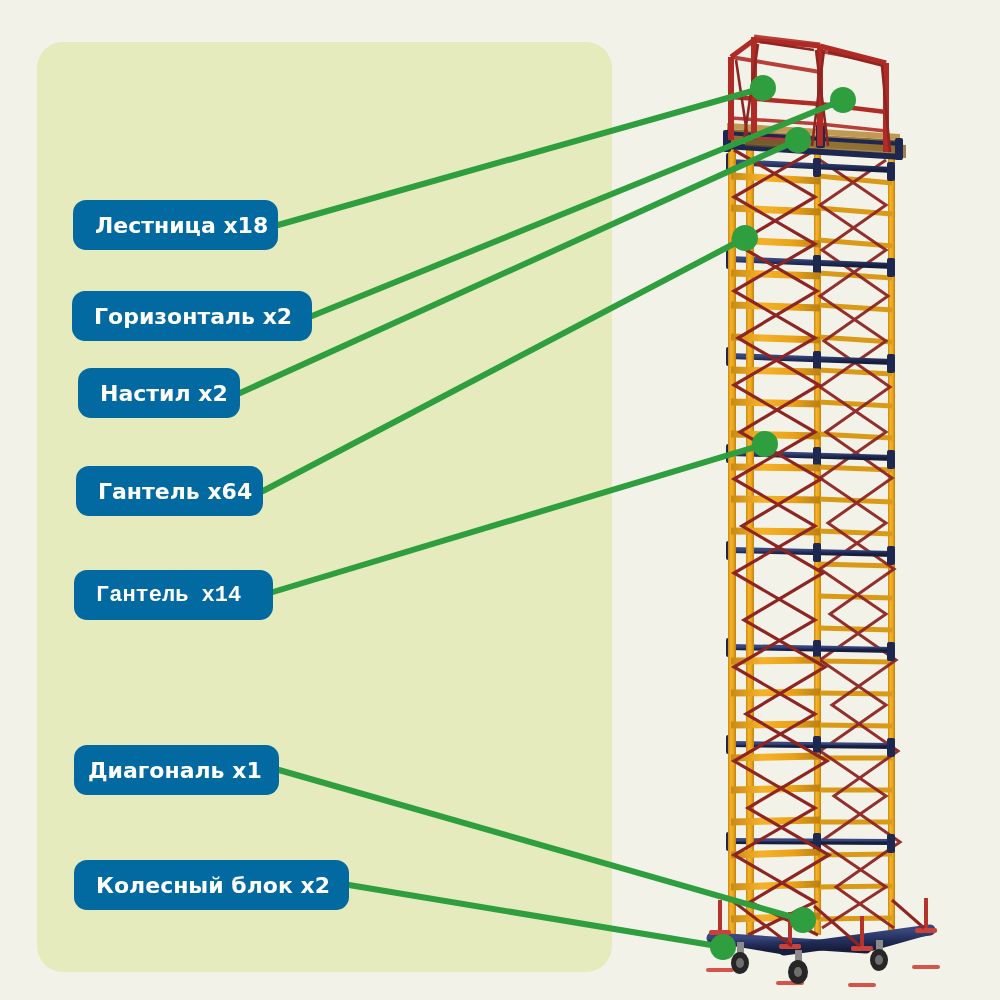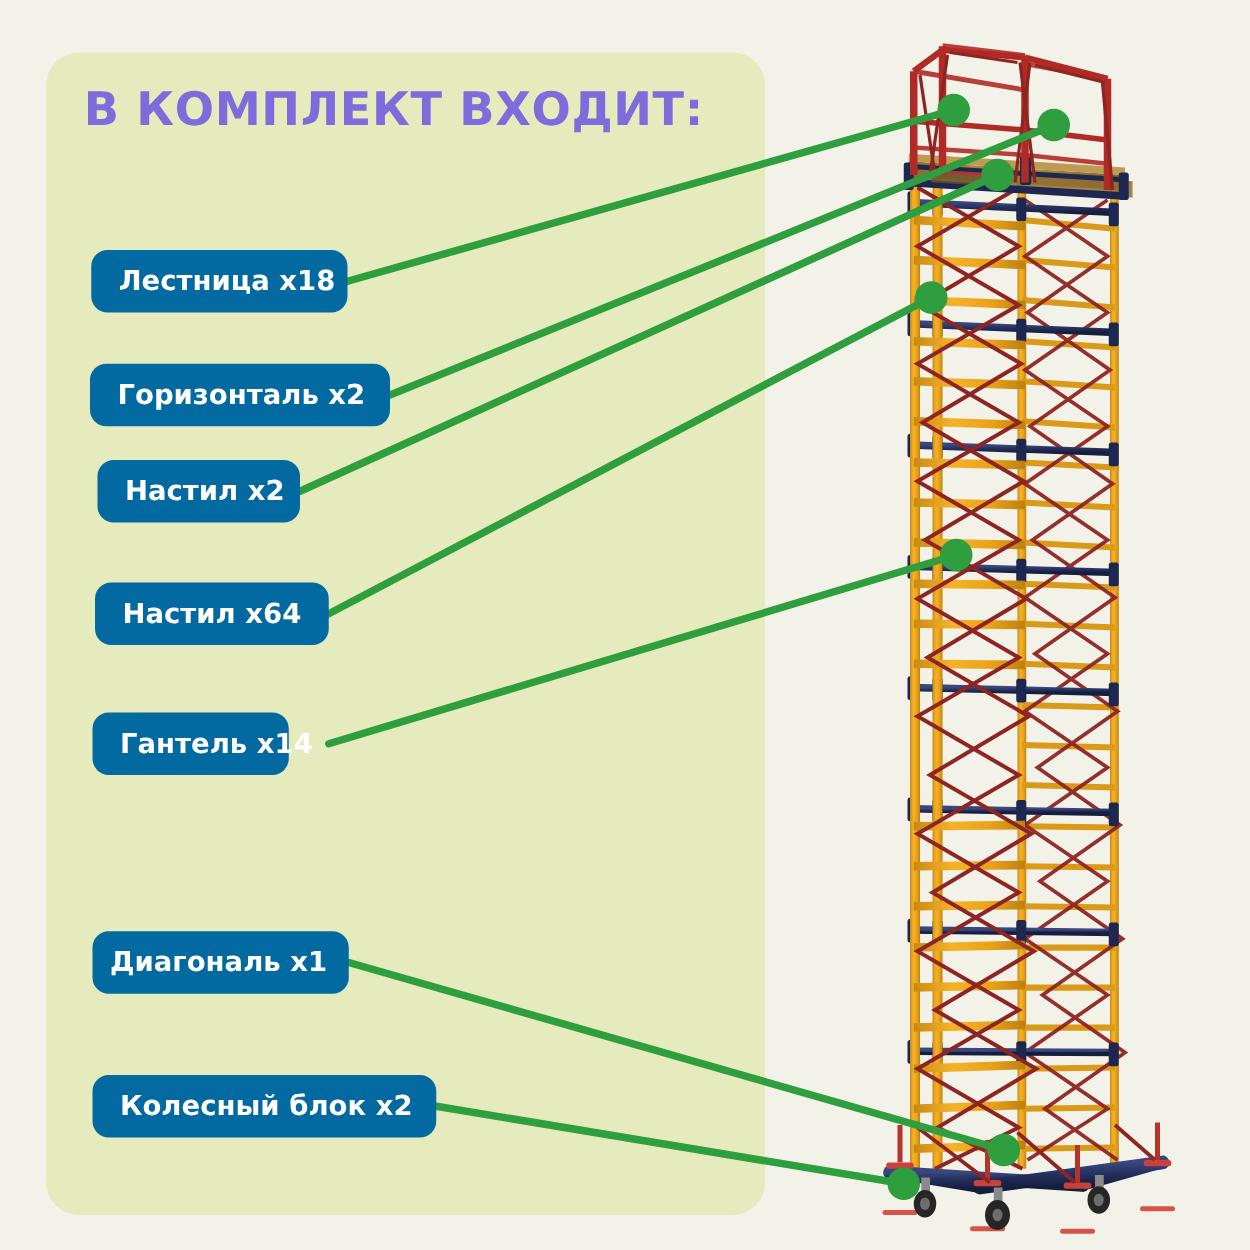--- a/index.html
+++ b/index.html
@@ -42,21 +42,20 @@
 
   
   #tower{position:absolute;left:0;top:0;width:1000px;height:1000px;}
 </style>
 </head>
 <body>
 
 <div id="stage">
 
   <div class="panel"></div>
-  <div class="panel-title">В КОМПЛЕКТ ВХОДИТ:</div>
 
   <svg id="tower" viewBox="0 0 1000 1000" xmlns="http://www.w3.org/2000/svg">
     <defs>
       <linearGradient id="orangeG" x1="0" y1="0" x2="1" y2="0">
         <stop offset="0%" stop-color="#C98A14"></stop>
         <stop offset="35%" stop-color="#F5B229"></stop>
         <stop offset="70%" stop-color="#E9A218"></stop>
         <stop offset="100%" stop-color="#BC8011"></stop>
       </linearGradient>
       <linearGradient id="navyG" x1="0" y1="0" x2="0" y2="1">
@@ -335,23 +334,23 @@
       <div class="chip" style="left: 73px; top: 200px; width: 205px;">
         <span>Лестница x18</span>
       </div>
       <div class="chip" style="left: 72px; top: 291px; width: 240px; text-align: center;">
         <span>Горизонталь x2</span>
       </div>
       <div class="chip" style="left: 78px; top: 368px; width: 162px; text-align: center;">
         <span>Настил x2</span>
       </div>
       <div class="chip" style="left: 76px; top: 466px; width: 187px;">
-        <span>Настил x64</span>
-      </div>
-      <div class="chip" style="left: 74px; top: 570px; width: 157px;">
+        <span>Гантель x64</span>
+      </div>
+      <div class="chip" style="left: 74px; top: 570px; width: 199px; font-family: Liberation Mono, monospace;">
         <span>Гантель x14</span>
       </div>
       <div class="chip" style="left: 74px; top: 745px; width: 205px; padding-left: 14px;">
         <span>Диагональ x1</span>
       </div>
       <div class="chip" style="left: 74px; top: 860px; width: 275px; text-align: center;">
         <span>Колесный блок x2</span>
       </div>
     </div>
 

